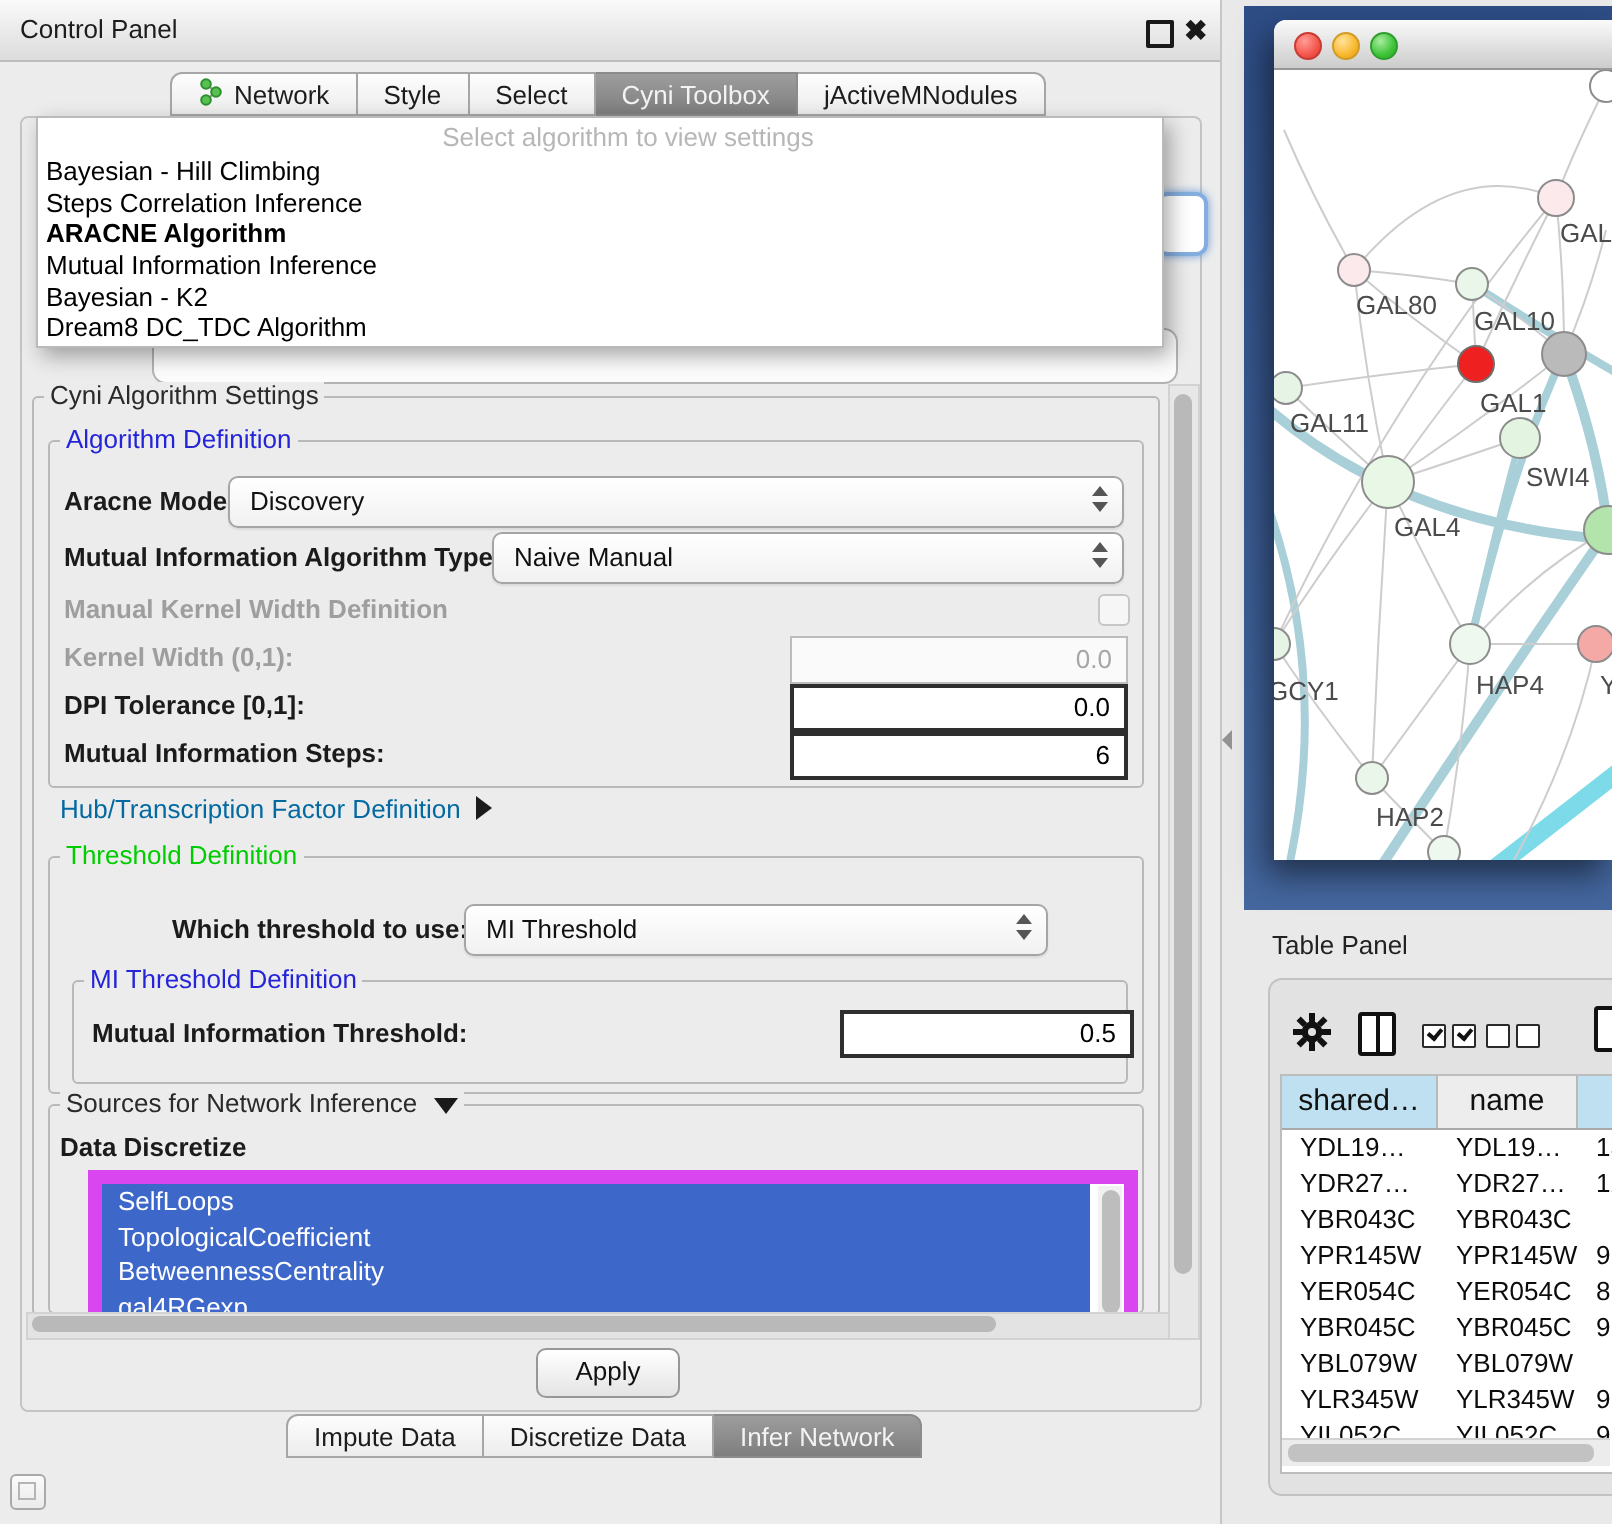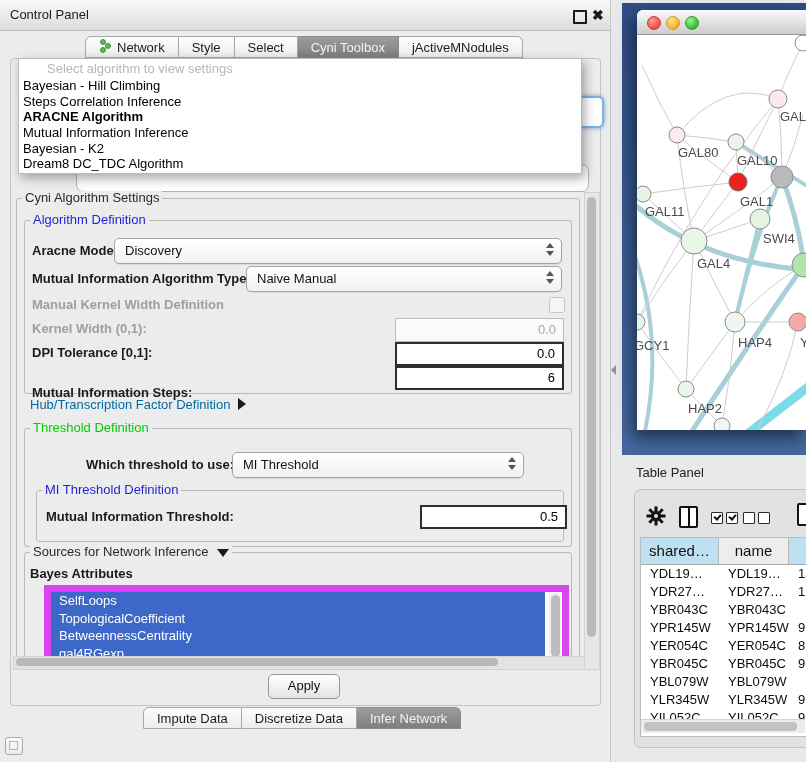--- a/index.html
+++ b/index.html
@@ -28,21 +28,21 @@
   .cp-content{left:10px;top:58px;width:589px;height:646px;border:1px solid #c4c4c4;border-radius:4px;background:#ececec;}
 
   
   .ghost-combo{left:76px;top:164px;width:511px;height:26px;border:1px solid #b3b3b3;border-radius:7px;background:#fcfcfc;z-index:2;}
   .focus-spinner{left:578px;top:96px;width:22px;height:28px;border:2px solid #84aede;border-radius:6px;background:#fff;
     box-shadow:0 0 4px rgba(90,145,215,.9);z-index:2;}
 
   
   .popup{left:18px;top:58px;width:562px;height:114px;background:#fff;border:1px solid #bababa;
     box-shadow:3px 4px 10px rgba(0,0,0,.33);z-index:10;}
-  .popup-hint{height:19px;line-height:20px;text-align:left;color:#b7b7b7;font-size:13px;padding-left:28px;}
+  .popup-hint{height:19px;line-height:20px;text-align:center;color:#b7b7b7;font-size:13px;padding-left:28px;}
   .pitem{height:15.7px;line-height:15.7px;padding-left:4px;font-size:13px;color:#000;white-space:nowrap;}
   .pitem.sel{font-weight:bold;}
 
   
   .group{border:1px solid #b9b9b9;border-radius:3px;}
   .glabel{font-size:13px;background:#ececec;padding:0 3px;line-height:14px;z-index:3;white-space:nowrap;}
   .blue{color:#2424d8;} .green{color:#00cd00;} .dark{color:#2a2a2a;}
 
   .lbl{font-size:13px;font-weight:bold;color:#1b1b1b;white-space:nowrap;}
   .lbl.dis{color:#9e9e9e;}
@@ -204,21 +204,21 @@
 
     <div class="abs lbl dis" style="left:32px;top:297px;">Manual Kernel Width Definition</div>
     <div class="abs checkbox" style="left:549px;top:297px;"></div>
 
     <div class="abs lbl dis" style="left:32px;top:321px;">Kernel Width (0,1):</div>
     <div class="abs field dis" style="left:395px;top:318px;width:160px;">0.0</div>
 
     <div class="abs lbl" style="left:32px;top:345px;">DPI Tolerance [0,1]:</div>
     <div class="abs field" style="left:395px;top:342px;width:158px;">0.0</div>
 
-    <div class="abs lbl" style="left:32px;top:369px;margin-top:16px;">Mutual Information Steps:</div>
+    <div class="abs lbl" style="left:32px;top:369px;">Mutual Information Steps:</div>
     <div class="abs field" style="left:395px;top:366px;width:158px;">6</div>
 
     <div class="abs" style="left:30px;top:397px;font-size:13px;color:#0369a1;">
       <span>Hub/Transcription Factor Definition</span><span class="tri-right"></span>
     </div>
 
     <div class="abs group" style="left:24px;top:428px;width:546px;height:117px;"></div>
     <div class="abs glabel green" style="left:30px;top:421px;">Threshold Definition</div>
 
     <div class="abs lbl" style="left:86px;top:457px;">Which threshold to use:</div>
@@ -233,21 +233,21 @@
     <div class="abs group" style="left:36px;top:490px;width:526px;height:50px;"></div>
     <div class="abs glabel blue" style="left:42px;top:483px;">MI Threshold Definition</div>
 
     <div class="abs lbl" style="left:46px;top:509px;">Mutual Information Threshold:</div>
     <div class="abs field" style="left:420px;top:505px;width:136px;">0.5</div>
 
     <div class="abs group" style="left:24px;top:552px;width:546px;height:103px;"></div>
     <div class="abs glabel dark" style="left:30px;top:545px;">
       <span>Sources for Network Inference</span><span class="tri-down"></span>
     </div>
-    <div class="abs lbl" style="left:30px;top:566px;">Bayes Attributes</div>
+    <div class="abs lbl" style="left:30px;top:566px;">Data Discretize</div>
     <div class="abs attr-list">
       <div id="attr-items">
           <div class="attr">SelfLoops</div>
           <div class="attr">TopologicalCoefficient</div>
           <div class="attr">BetweennessCentrality</div>
           <div class="attr">gal4RGexp</div>
         </div>
       <div class="attr-scroll">
           <div class="attr-thumb"></div>
         </div>

